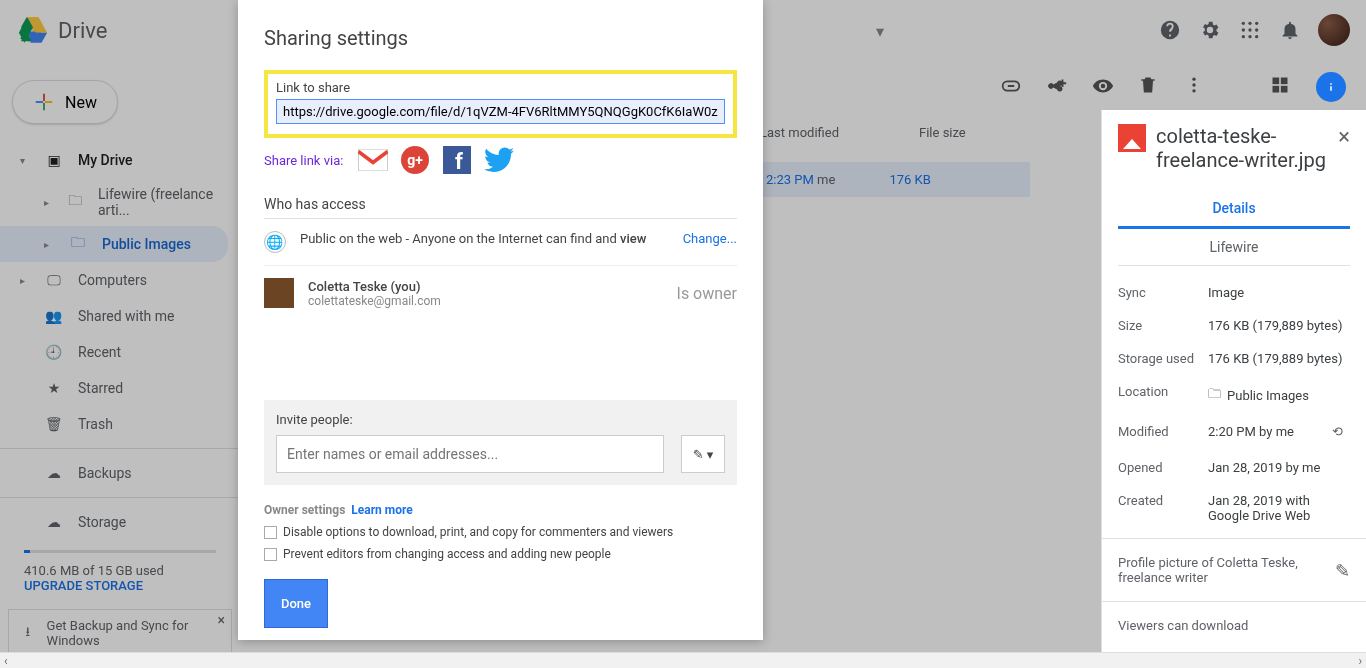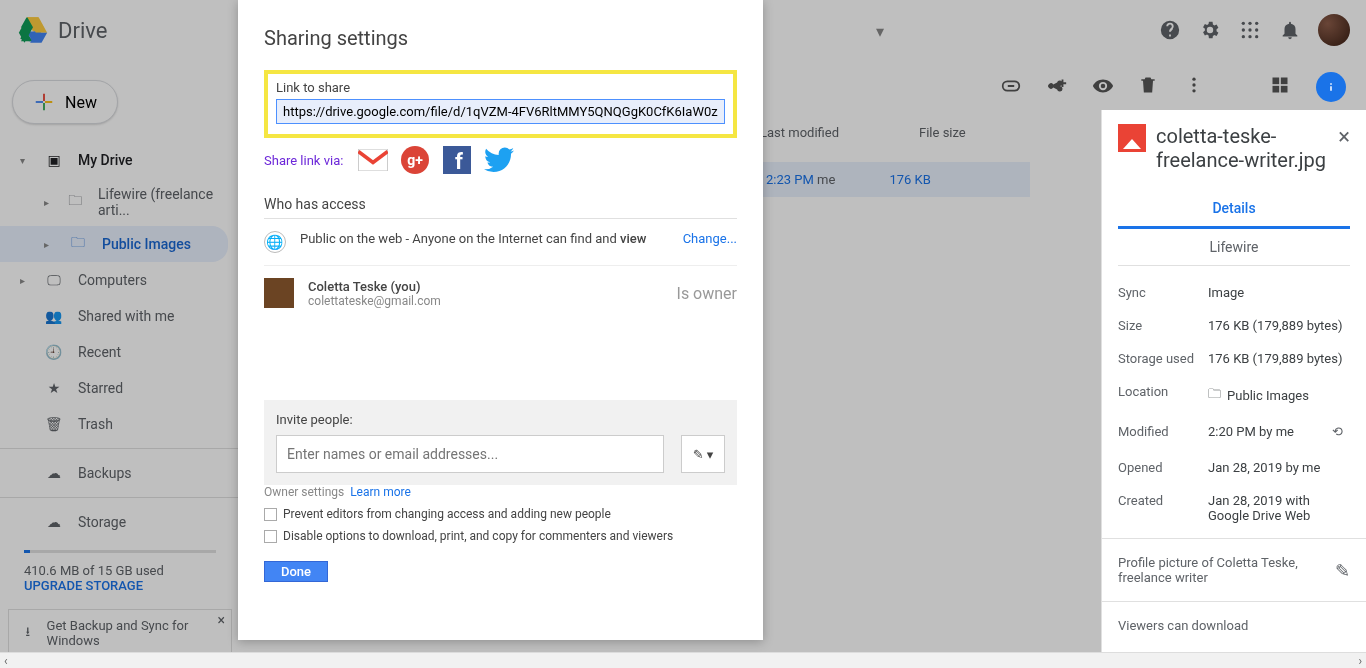--- a/index.html
+++ b/index.html
@@ -82,25 +82,25 @@
 .owner-row { display: flex; gap: 14px; padding: 12px 0; align-items: center; }
 .owner-ava { width: 30px; height: 30px; background: #6b4423; }
 .owner-info .n { font-weight: 500; }
 .owner-info .e { color: #888; font-size: 12px; }
 .owner-lbl { margin-left: auto; color: #999; font-size: 16px; }
 .invite-block { background: #f1f1f1; padding: 12px; margin-top: 80px; }
 .invite-block .lbl { margin-bottom: 8px; }
 .invite-row { display: flex; gap: 17px; }
 .invite-row input { flex: 1; border: 1px solid #ccc; padding: 10px; font-size: 14px; }
 .invite-row .pbtn { width: 44px; border: 1px solid #ccc; background: #fff; display: flex; align-items: center; justify-content: center; gap: 2px; cursor: pointer; }
-.owner-settings { font-size: 12px; color: #888; }
+.owner-settings { margin-top: 18px; font-size: 12px; color: #888; font-weight: bold; }
 .owner-settings .lm { color: #1a73e8; cursor: pointer; }
 .chk-row { margin-top: 8px; font-size: 12px; color: #444; display: flex; gap: 6px; align-items: center; }
 .chk { width: 13px; height: 13px; border: 1px solid #aaa; background: #fff; }
-.done-btn { margin-top: 18px; background: #4285f4; color: #fff; border: 1px solid #3367d6; padding: 2px 16px; font-size: 13px; cursor: pointer; font-weight: 500; }
+.done-btn { margin-top: 18px; background: #4285f4; color: #fff; border: 1px solid #3367d6; padding: 16px 16px; font-size: 13px; cursor: pointer; font-weight: 500; }
 
 .scrollbar-bottom { position: absolute; bottom: 0; left: 0; right: 0; height: 16px; background: #f1f1f1; border-top: 1px solid #ddd; display: flex; justify-content: space-between; align-items: center; padding: 0 4px; font-size: 12px; color: #666; z-index: 7; }
 </style>
 </head>
 <body>
 
 <div class="header">
   <div class="logo">
     <svg width="34" height="34" viewBox="0 0 24 24">
         <path fill="#0F9D58" d="M4 20l4-7H4l-3 5z" transform="translate(2 0)"></path>
@@ -381,25 +381,25 @@
     <div class="invite-row">
       <input placeholder="Enter names or email addresses..." style="">
       <div class="pbtn">✎ ▾</div>
     </div>
   </div>
   <div class="owner-settings">
     <span>Owner settings</span>&nbsp;&nbsp;<span class="lm">Learn more</span>
   </div>
   <div class="chk-row">
       <span class="chk"></span>
-      <span>Prevent editors from changing access and adding new people</span>
+      <span>Disable options to download, print, and copy for commenters and viewers</span>
     </div>
   <div class="chk-row">
       <span class="chk"></span>
-      <span>Disable options to download, print, and copy for commenters and viewers</span>
+      <span>Prevent editors from changing access and adding new people</span>
     </div>
   <button class="done-btn">Done</button>
 </div>
 
 <div class="scrollbar-bottom">
     <span>‹</span>
     <span>›</span>
   </div>
 
 </body></html>

